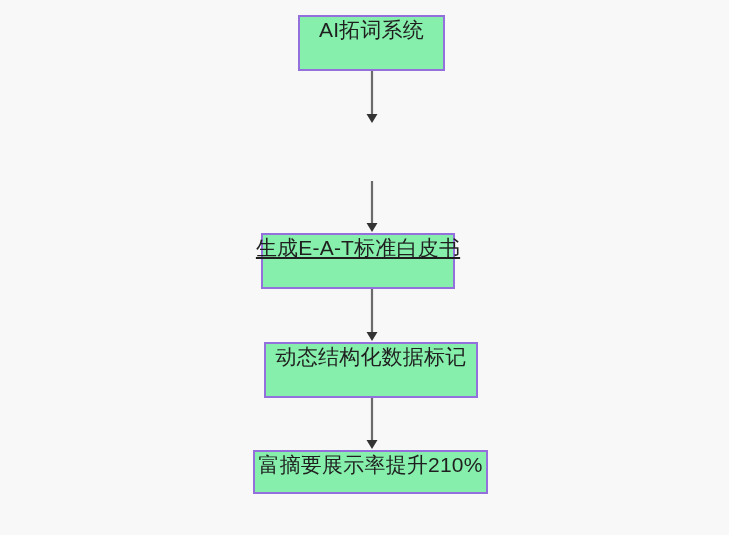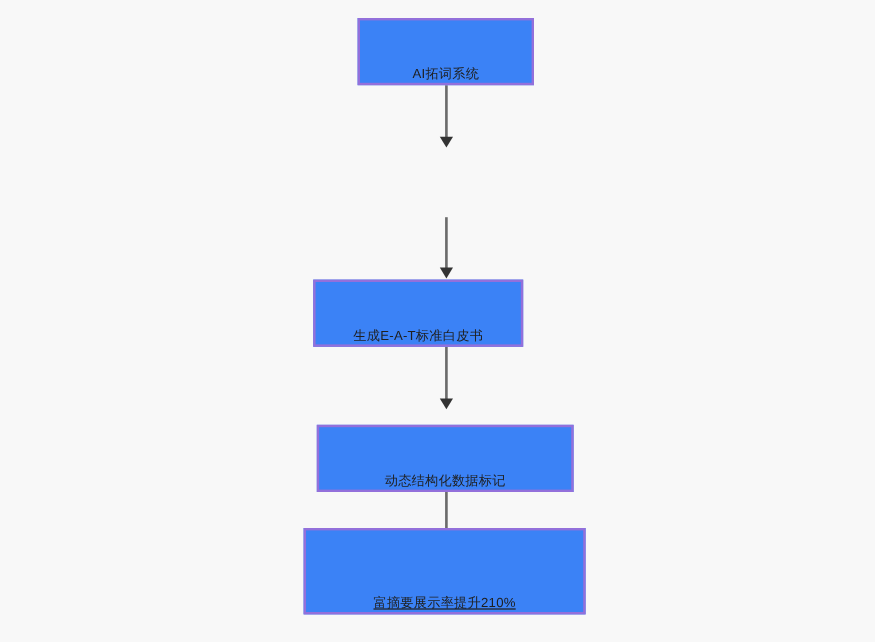--- a/index.html
+++ b/index.html
@@ -14,27 +14,27 @@
     overflow: hidden;
   }
   #flowchart-canvas {
     position: relative;
     width: 729px;
     height: 535px;
   }
   .node {
     position: absolute;
     box-sizing: border-box;
-    background: #3b82f6;
+    background: #86efac;
     border: 2px solid #9370db;
     display: flex;
-    align-items: flex-end;
+    align-items: flex-start;
     justify-content: center;
     color: #1f1f1f;
-    font-size: 11px;
+    font-size: 21px;
     line-height: 1.2;
     letter-spacing: 0.2px;
     white-space: nowrap;
   }
   .node-label {
     display: block;
   }
   .edge {
     position: absolute;
     width: 14px;
@@ -75,25 +75,25 @@
       <line x1="7" y1="0" x2="7" y2="44" stroke="#6b6b6b" stroke-width="2.2"></line>
       <polygon points="1.5,42 12.5,42 7,51" fill="#333333"></polygon>
     </svg>
   </div>
 
   <div class="node" style="left:298px; top:15px; width:147px; height:56px;">
     <span class="node-label">AI拓词系统</span>
   </div>
 
 
-  <div class="node" style="left:261px; top:233px; width:175px; height:56px;">
+  <div class="node" style="left:261px; top:233px; width:194px; height:56px;text-decoration:underline;">
     <span class="node-label">生成E-A-T标准白皮书</span>
   </div>
 
-  <div class="node" style="left:264px; top:342px; width:214px; height:56px;margin-top:12px;">
+  <div class="node" style="left:264px; top:342px; width:214px; height:56px;">
     <span class="node-label">动态结构化数据标记</span>
   </div>
 
-  <div class="node" style="left:253px; top:440px; width:235px; height:72px;text-decoration:underline;">
+  <div class="node" style="left:253px; top:450px; width:235px; height:44px;">
     <span class="node-label">富摘要展示率提升210%</span>
   </div>
 
 </div>
 
 </body></html>

